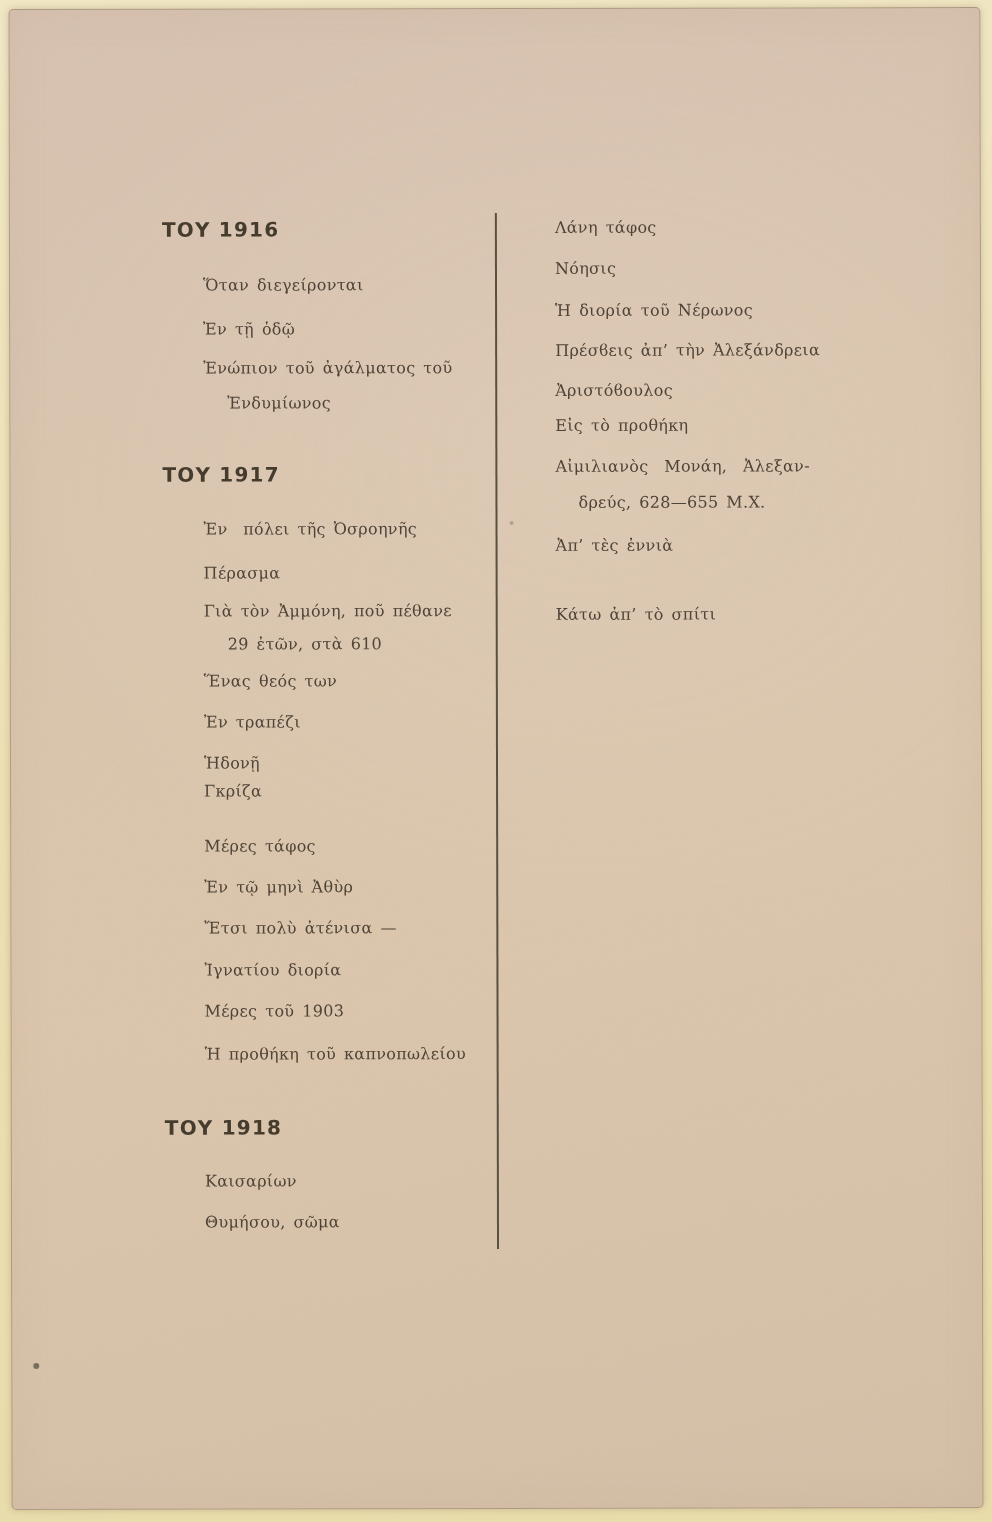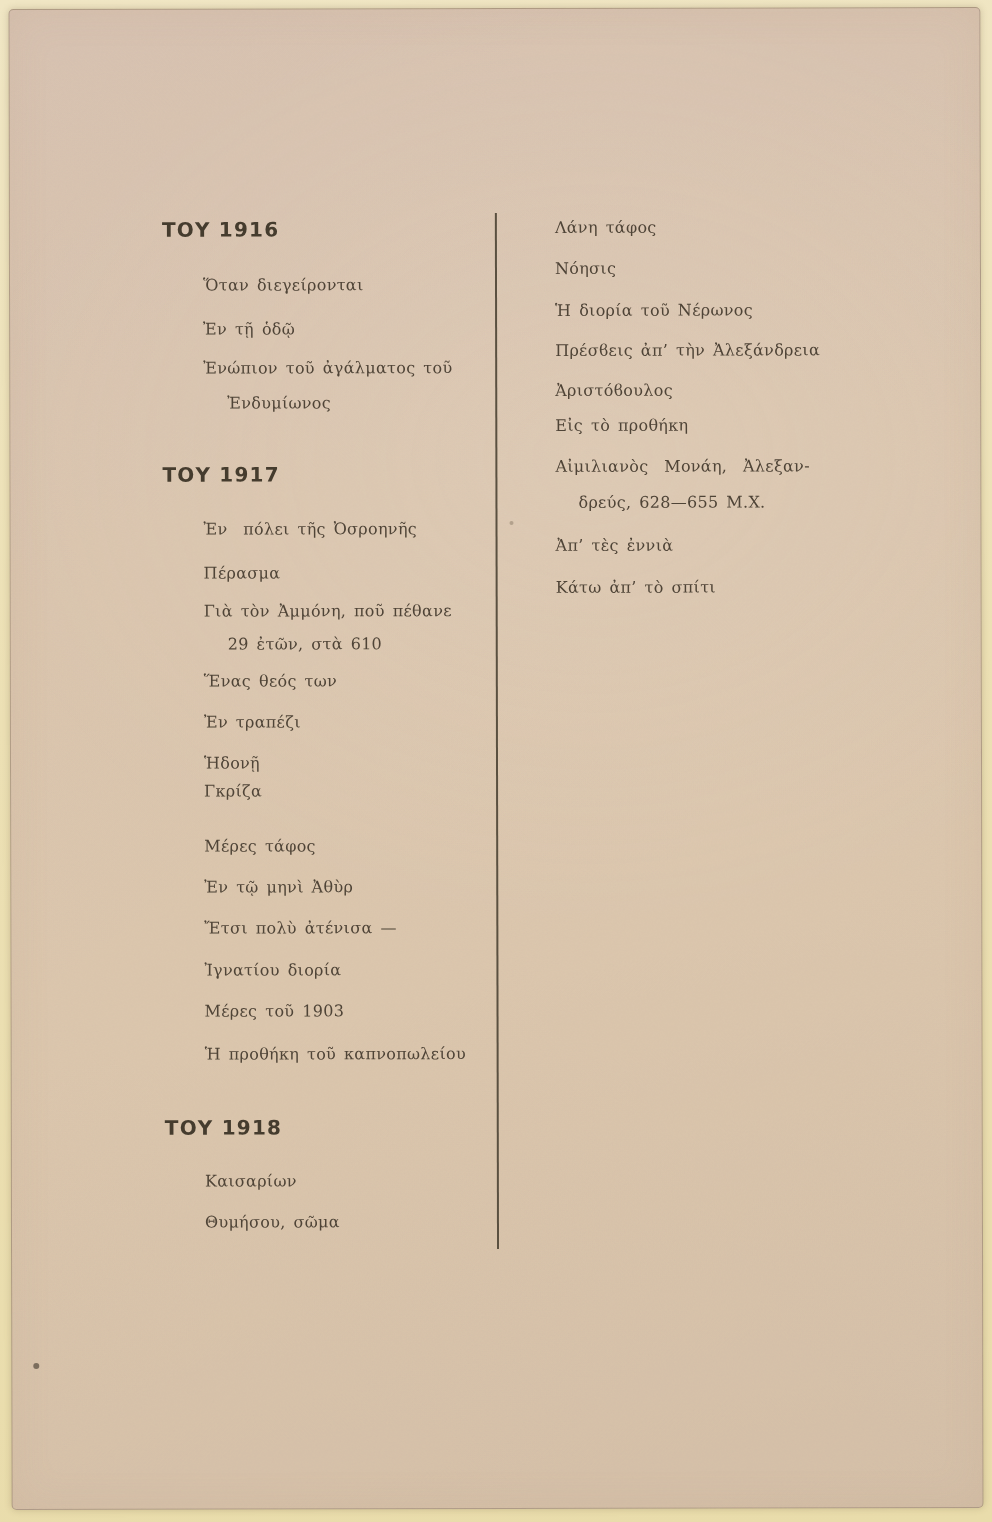--- a/index.html
+++ b/index.html
@@ -76,17 +76,17 @@
 
   <div class="line" style="left:545px;top:205px">Λάνη τάφος</div>
   <div class="line" style="left:545px;top:246px">Νόησις</div>
   <div class="line" style="left:545px;top:288px">Ἡ διορία τοῦ Νέρωνος</div>
   <div class="line" style="left:545px;top:328px">Πρέσϐεις ἀπ’ τὴν Ἀλεξάνδρεια</div>
   <div class="line" style="left:545px;top:368px">Ἀριστόϐουλος</div>
   <div class="line" style="left:545px;top:403px">Εἰς τὸ προθήκη</div>
   <div class="line" style="left:545px;top:444px">Αἰμιλιανὸς  Μονάη,  Ἀλεξαν-</div>
   <div class="line" style="left:568px;top:480px">δρεύς, 628—655 Μ.Χ.</div>
   <div class="line" style="left:545px;top:523px">Ἀπ’ τὲς ἐννιὰ</div>
-  <div class="line" style="left:545px;top:565px">Κάτω ἀπ’ τὸ σπίτι</div>
+  <div class="line" style="left:545px;top:592px">Κάτω ἀπ’ τὸ σπίτι</div>
 
   <div class="speck"></div>
   <div class="speck2"></div>
 </div>
 
 </body></html>

